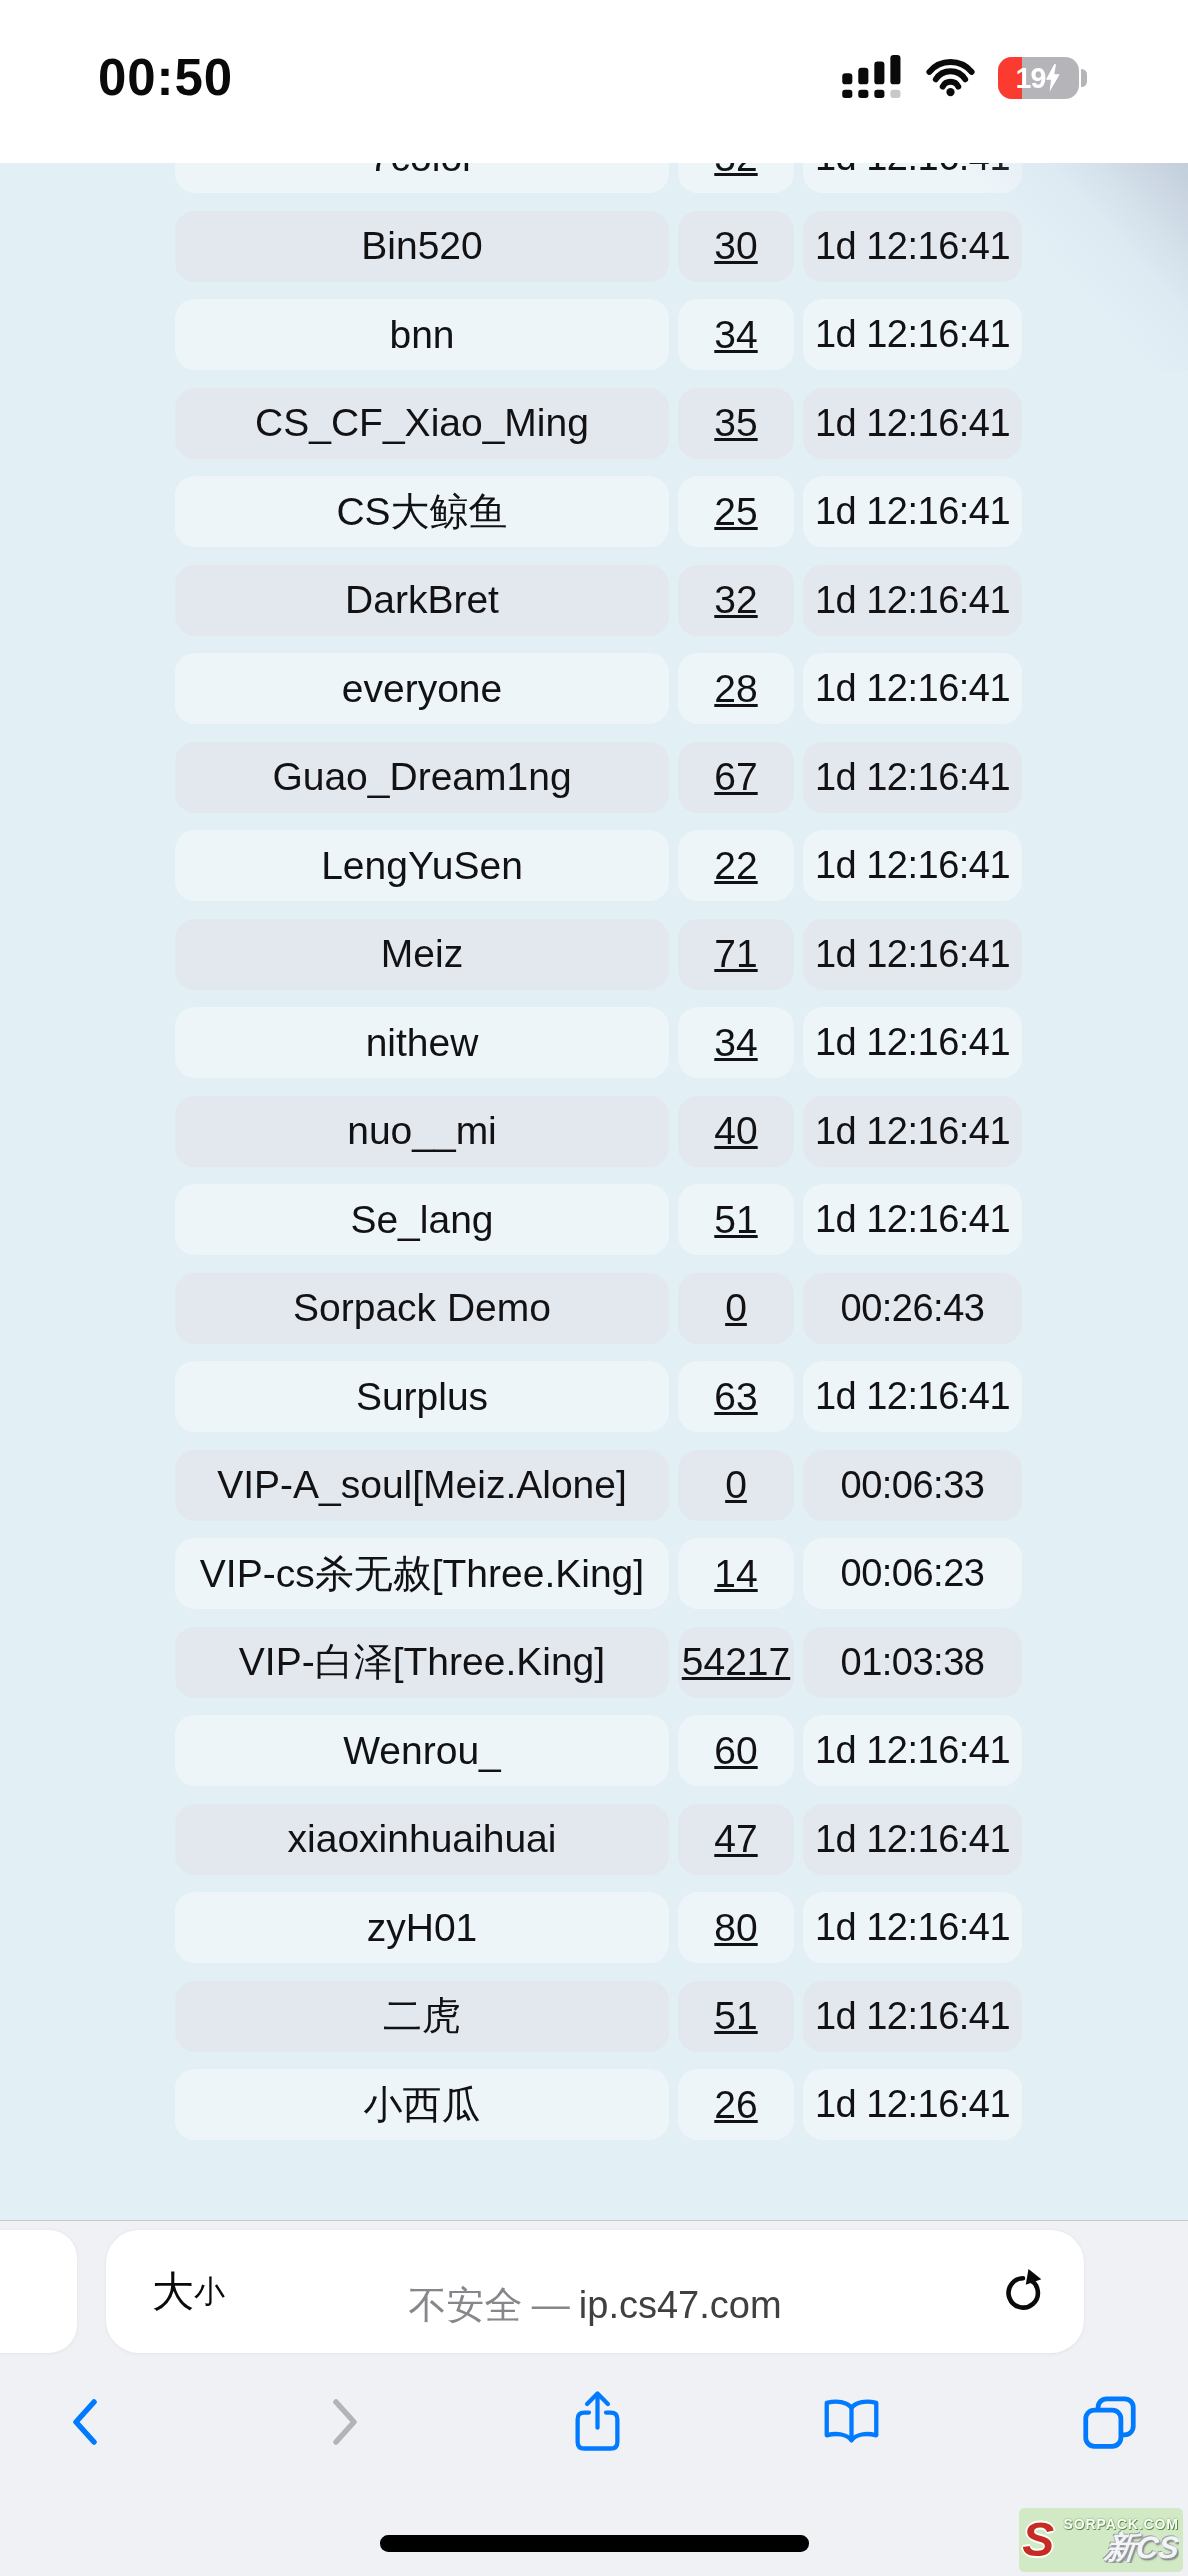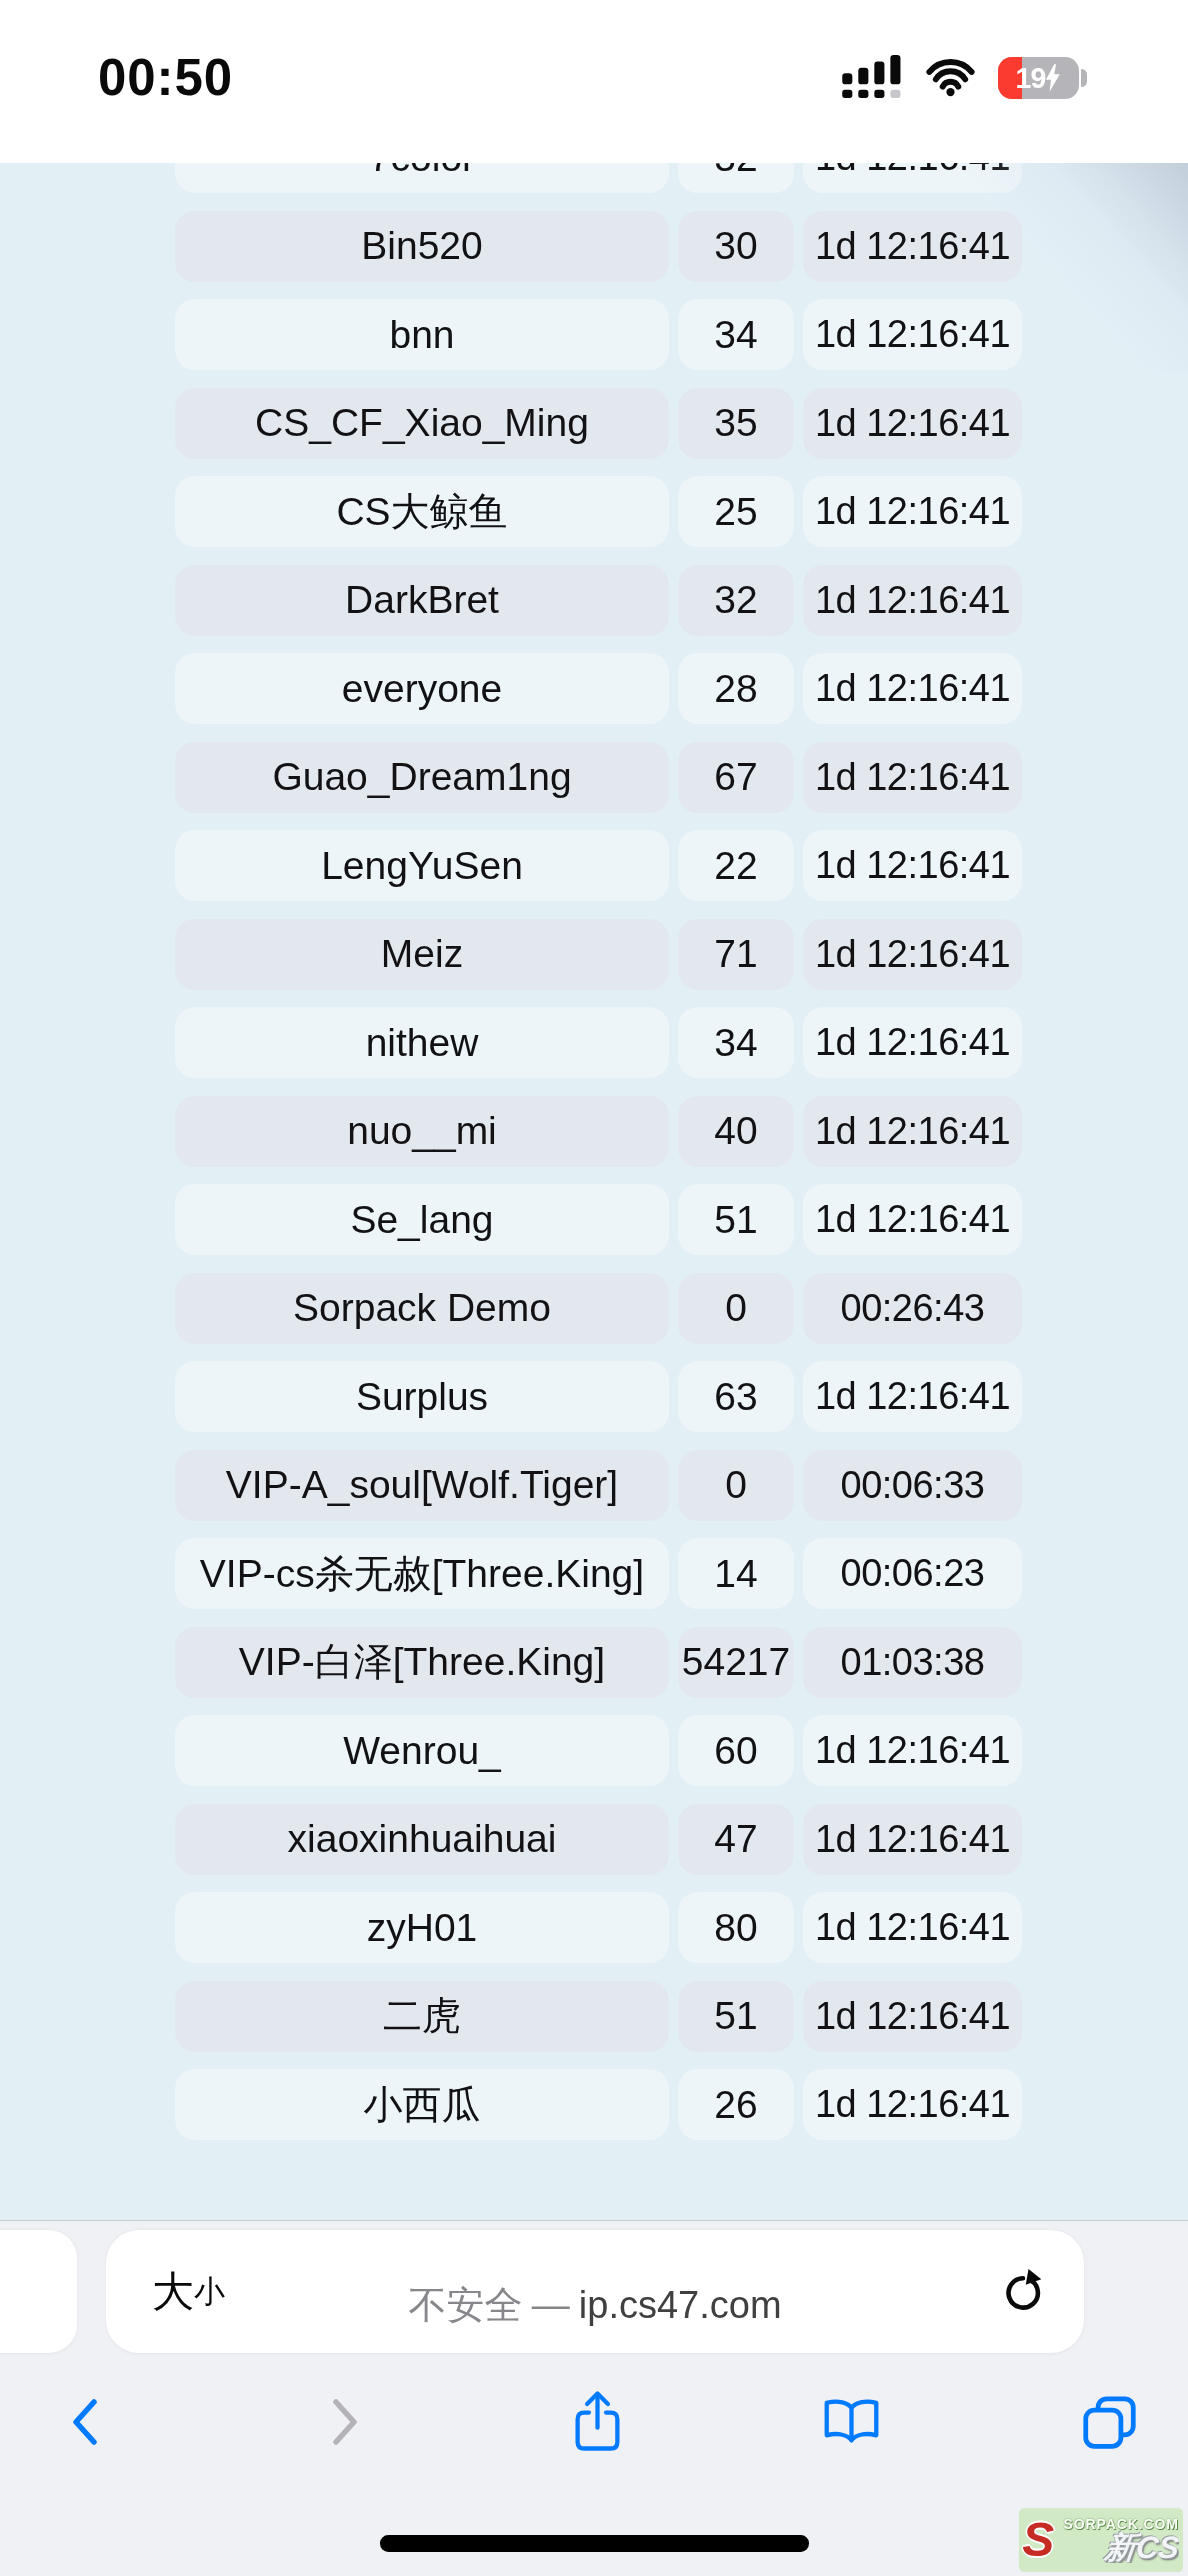--- a/index.html
+++ b/index.html
@@ -21,21 +21,21 @@
 
   
   .content{position:absolute;top:163px;left:0;width:1188px;height:2234px;overflow:hidden;background:#e2eff5;}
   .corner-shade{position:absolute;top:-3.7px;right:0;width:230px;height:212px;pointer-events:none;
     background:linear-gradient(228deg, rgba(150,158,182,.42) 0%, rgba(205,215,233,.20) 34%, rgba(205,215,233,0) 56%);}
   .table{position:absolute;top:-41px;left:0;width:1188px;}
   .t-row{position:relative;height:71px;margin-bottom:17.5px;}
   .t-cell{position:absolute;top:0;height:71px;border-radius:20px;display:flex;align-items:center;
           justify-content:center;color:#121214;font-size:39px;white-space:nowrap;overflow:hidden;}
   .c-name{left:175px;width:494px;}
-  .c-score{left:678px;width:116px;}
+  .c-score{left:678px;width:116px;text-decoration:underline;}
   .c-time{left:803px;width:219px;font-size:38px;letter-spacing:-0.5px;}
   .t-row:nth-child(odd)  .t-cell{background:#edf5f9;}
   .t-row:nth-child(even) .t-cell{background:#e3e7ee;}
 
   
   .toolbar{position:absolute;left:0;top:2220px;width:1188px;height:356px;background:#f0f1f4;
            border-top:1.8px solid #c9cacd;z-index:40;}
   .peek-tab{position:absolute;left:-41px;top:9.2px;width:118px;height:123px;background:#ffffff;
             border-radius:28px;box-shadow:0 0.9px 3.7px rgba(0,0,0,.06);}
   .url-bar{position:absolute;left:106px;top:9.2px;width:978px;height:123px;background:#ffffff;
@@ -202,21 +202,21 @@
       <div class="t-cell c-time">00:26:43</div>
     </div>
 
     <div class="t-row">
       <div class="t-cell c-name">Surplus</div>
       <div class="t-cell c-score">63</div>
       <div class="t-cell c-time">1d 12:16:41</div>
     </div>
 
     <div class="t-row">
-      <div class="t-cell c-name">VIP-A_soul[Wolf.Tiger]</div>
+      <div class="t-cell c-name">VIP-A_soul[Meiz.Alone]</div>
       <div class="t-cell c-score">0</div>
       <div class="t-cell c-time">00:06:33</div>
     </div>
 
 
     <div class="t-row">
       <div class="t-cell c-name">VIP-cs杀无赦[Three.King]</div>
       <div class="t-cell c-score">14</div>
       <div class="t-cell c-time">00:06:23</div>
     </div>

